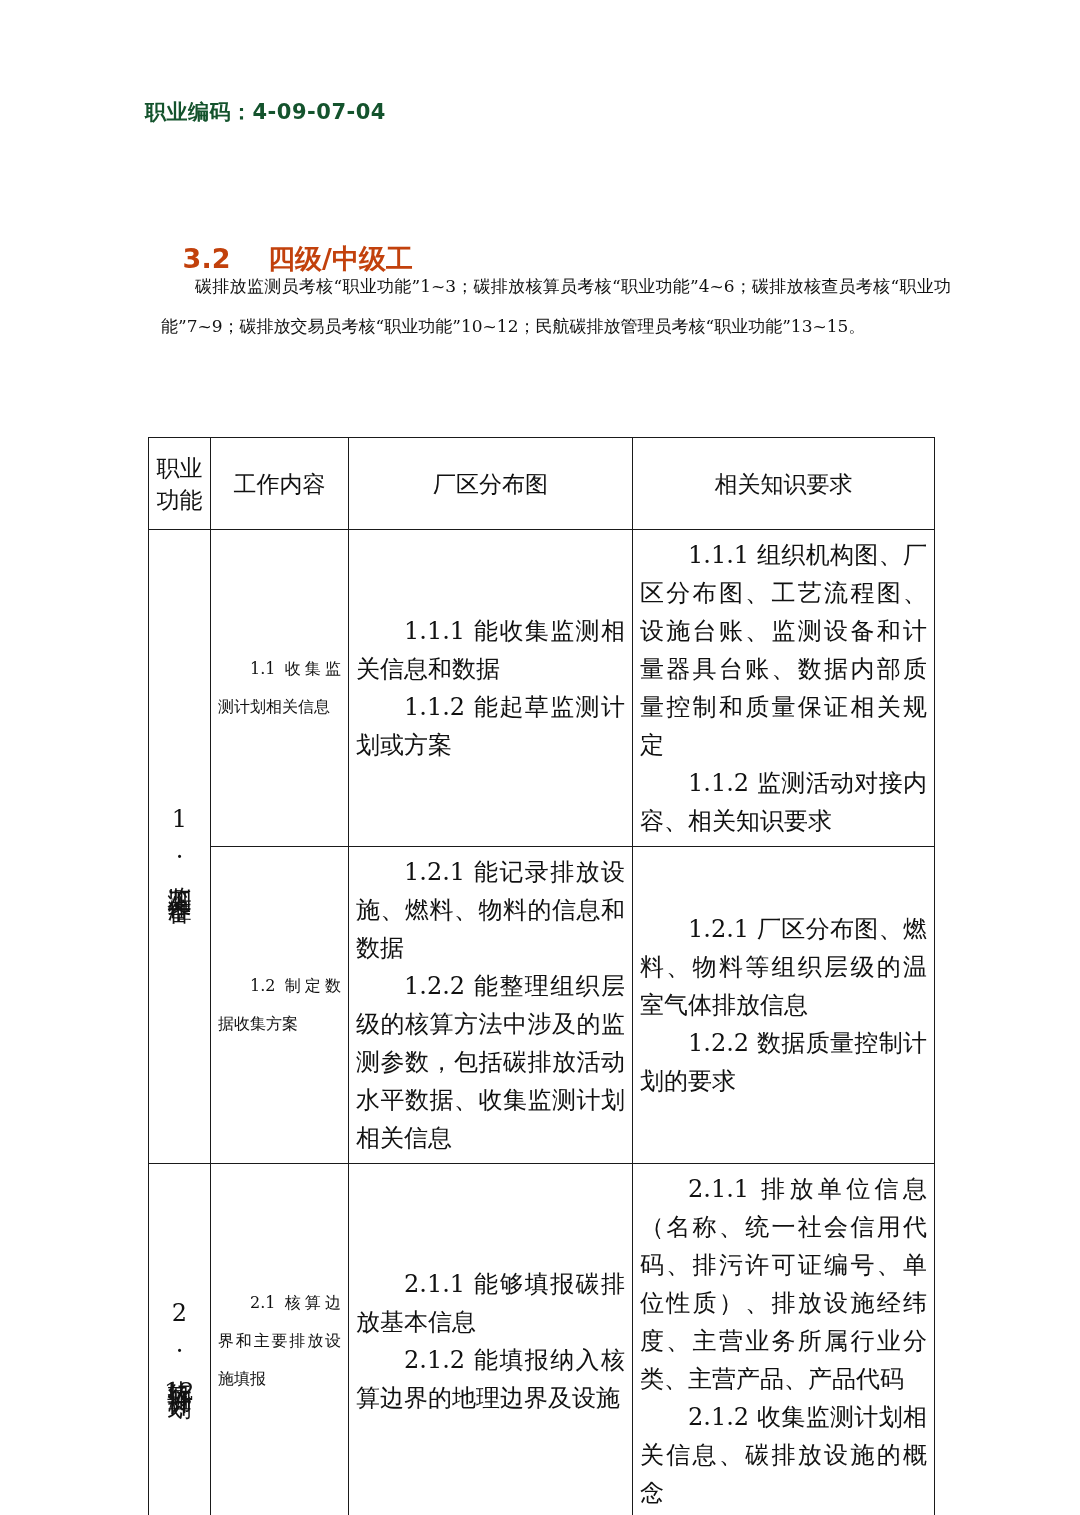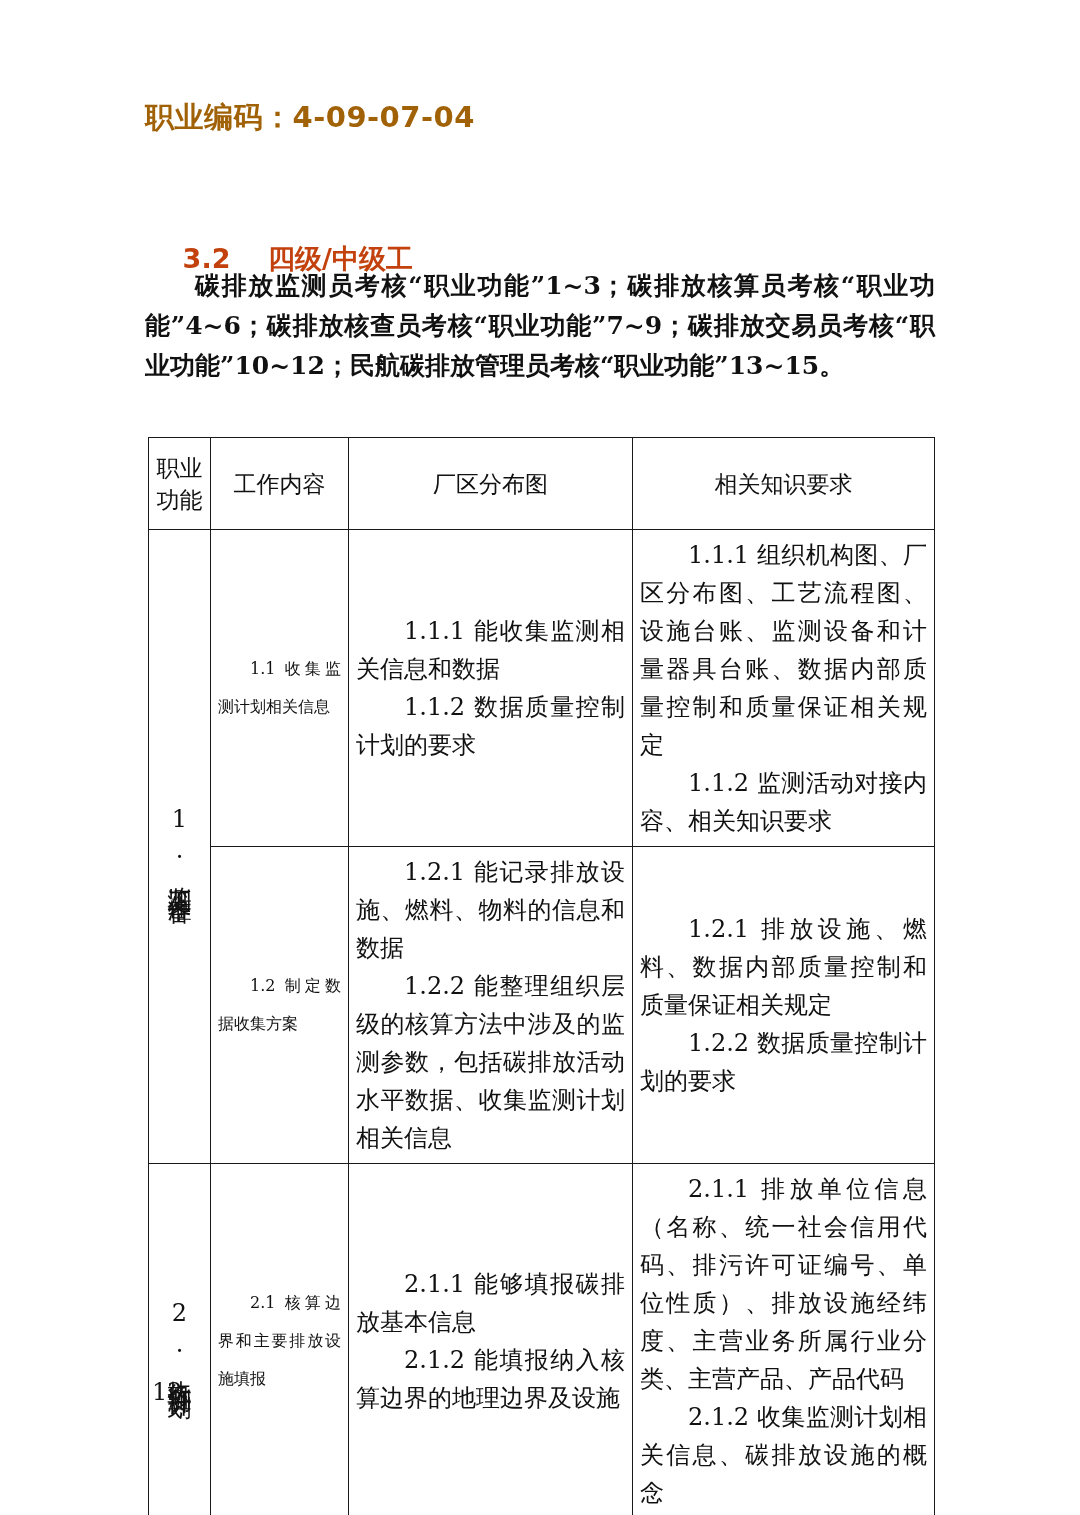--- a/index.html
+++ b/index.html
@@ -10,45 +10,44 @@
     color:#111;
     overflow:hidden;
   }
   .page { position:relative; width:1080px; height:1515px; }
 
   
   .running-head {
     position:absolute; left:145px; top:98px;
     font-family:"DejaVu Sans","Liberation Sans",sans-serif;
     font-weight:700;
-    font-size:29px;
+    font-size:21px;
     letter-spacing:0.5px;
-    color:#a16207;
+    color:#14532d;
   }
 
   
   .section-heading {
     position:absolute; left:145px; top:210px;
     font-family:"DejaVu Sans","Liberation Sans",sans-serif;
     font-weight:700;
     font-size:27px;
     color:#c2410c;
     white-space:pre;
   }
 
   
   .intro-paragraph {
-    position:absolute; left:145px; top:266px; width:790px;
-    font-size:25px;
+    position:absolute; left:161px; top:266px; width:790px;
+    font-size:17px;
     line-height:40px;
     text-align:justify;
     text-align-last:left;
     text-indent:2em;
     color:#111;
-    font-weight:bold;
   }
 
   
   .skills-table {
     position:absolute;
     left:148px; top:437px;
     width:786px;
     border-collapse:collapse;
     table-layout:fixed;
   }
@@ -99,21 +98,21 @@
     line-height:38px;
     text-align:justify;
     text-align-last:left;
     padding:10px 9px;
     margin-left:36px;
   }
   .body-cell p { text-indent:2em; }
 
   
   .folio {
-    position:absolute; left:152px; top:1378px;
+    position:absolute; left:164px; top:1378px;
     font-size:24px;
     color:#151515;
   }
 </style>
 </head>
 <body>
 
 <div class="page">
 
   <div class="running-head">职业编码：4-09-07-04</div>
@@ -144,36 +143,36 @@
     </thead>
     <tbody>
 
       <tr>
         <td class="fn-cell" rowspan="2">
           <span class="fn-vert">1.监测工作准备</span>
         </td>
         <td class="work-cell">1.1 收集监测计划相关信息</td>
         <td class="body-cell">
           <p>1.1.1 能收集监测相关信息和数据</p>
-          <p>1.1.2 数据质量控制计划的要求</p>
+          <p>1.1.2 能起草监测计划或方案</p>
         </td>
         <td class="body-cell">
           <p>1.1.1 组织机构图、厂区分布图、工艺流程图、设施台账、监测设备和计量器具台账、数据内部质量控制和质量保证相关规定</p>
           <p>1.1.2 监测活动对接内容、相关知识要求</p>
         </td>
       </tr>
 
       <tr>
         <td class="work-cell">1.2 制定数据收集方案</td>
         <td class="body-cell">
           <p>1.2.1 能记录排放设施、燃料、物料的信息和数据</p>
           <p>1.2.2 能整理组织层级的核算方法中涉及的监测参数，包括碳排放活动水平数据、收集监测计划相关信息</p>
         </td>
         <td class="body-cell">
-          <p>1.2.1 排放设施、燃料、数据内部质量控制和质量保证相关规定</p>
+          <p>1.2.1 厂区分布图、燃料、物料等组织层级的温室气体排放信息</p>
           <p>1.2.2 数据质量控制计划的要求</p>
         </td>
       </tr>
 
       <tr>
         <td class="fn-cell">
           <span class="fn-vert">2.执行监测计划</span>
         </td>
         <td class="work-cell">2.1 核算边界和主要排放设施填报</td>
         <td class="body-cell">

